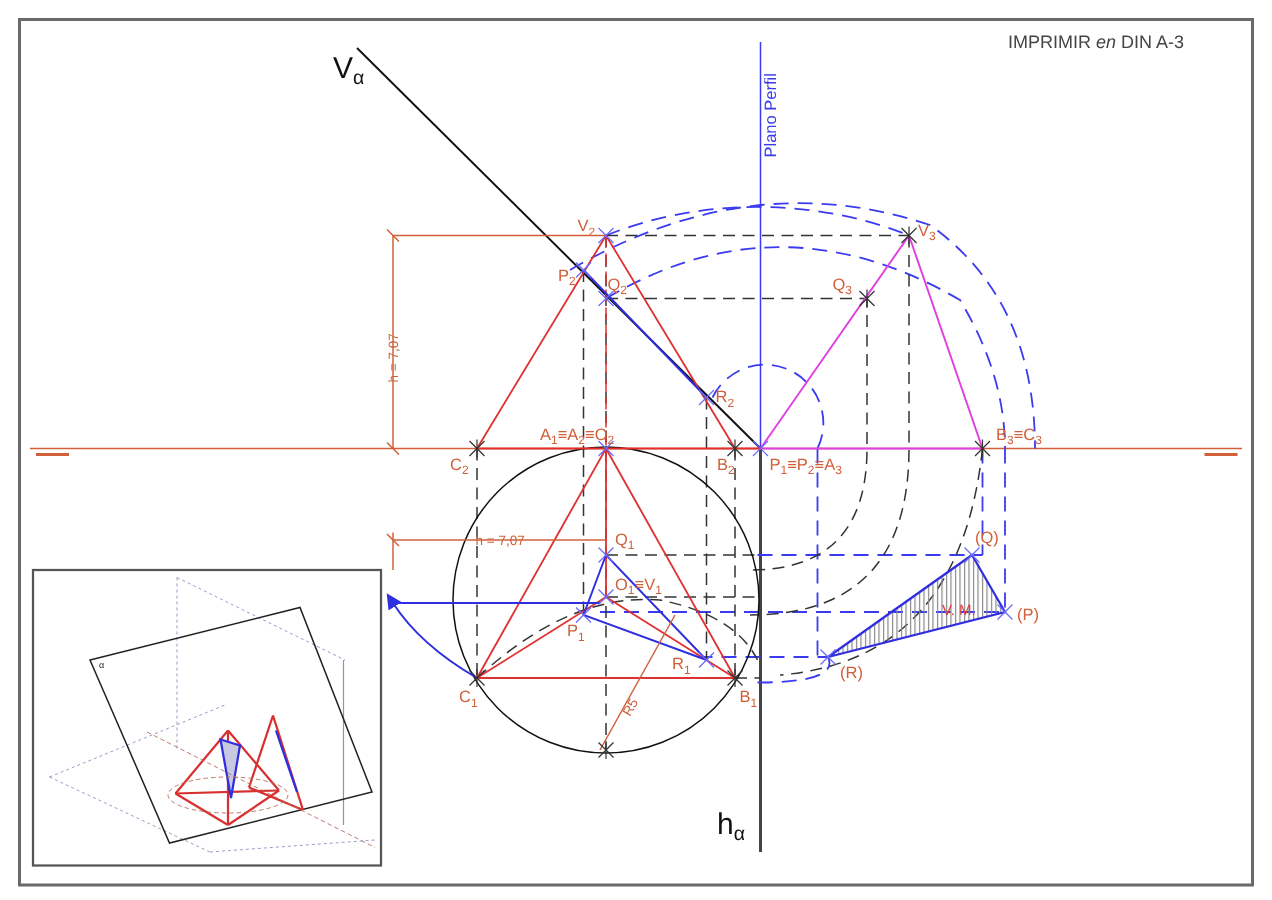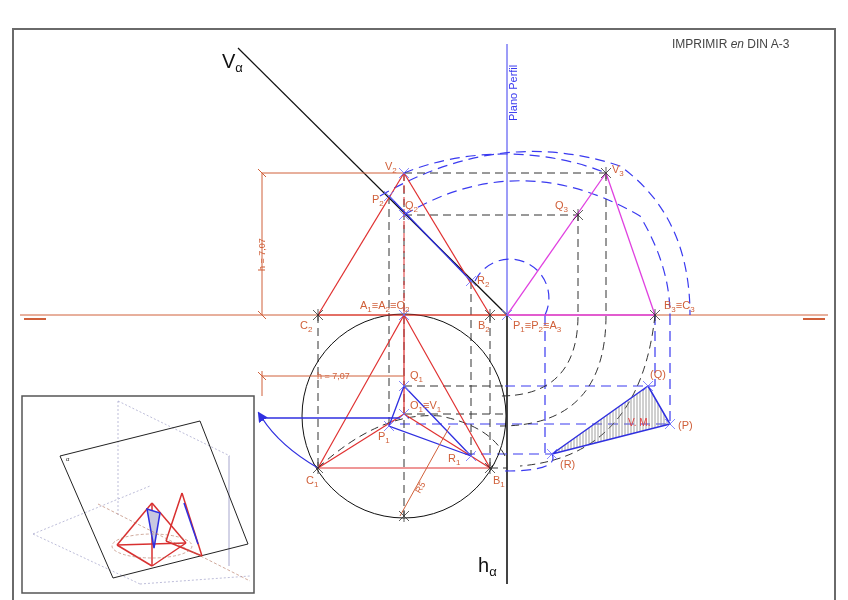--- a/index.html
+++ b/index.html
@@ -1,17 +1,17 @@
 <!DOCTYPE html>
 <html><head>
 <meta charset="utf-8">
 <style>
   html, body { margin:0; padding:0; background:#ffffff; }
   body { width:848px; height:600px; overflow:hidden; position:relative; font-family:"Liberation Sans", sans-serif; }
-  #sheet { position:absolute; left:0; top:16px; width:848px; height:476px;text-decoration:underline; }
+  #sheet { position:absolute; left:0; top:0; width:848px; height:476px;text-decoration:underline; }
   svg text { font-family:"Liberation Sans", sans-serif; }
   .lbl { fill:#d0603a; font-size:11px; }
   .sub { font-size:8px; }
   .big { fill:#111; font-size:20px; }
   .title { fill:#444; font-size:12px; }
   .plano { fill:#3a3af0; font-size:11px; }
   .vm { fill:#e04040; font-size:10px; }
   .dim { fill:#d0603a; font-size:9px; }
 </style>
 </head>

